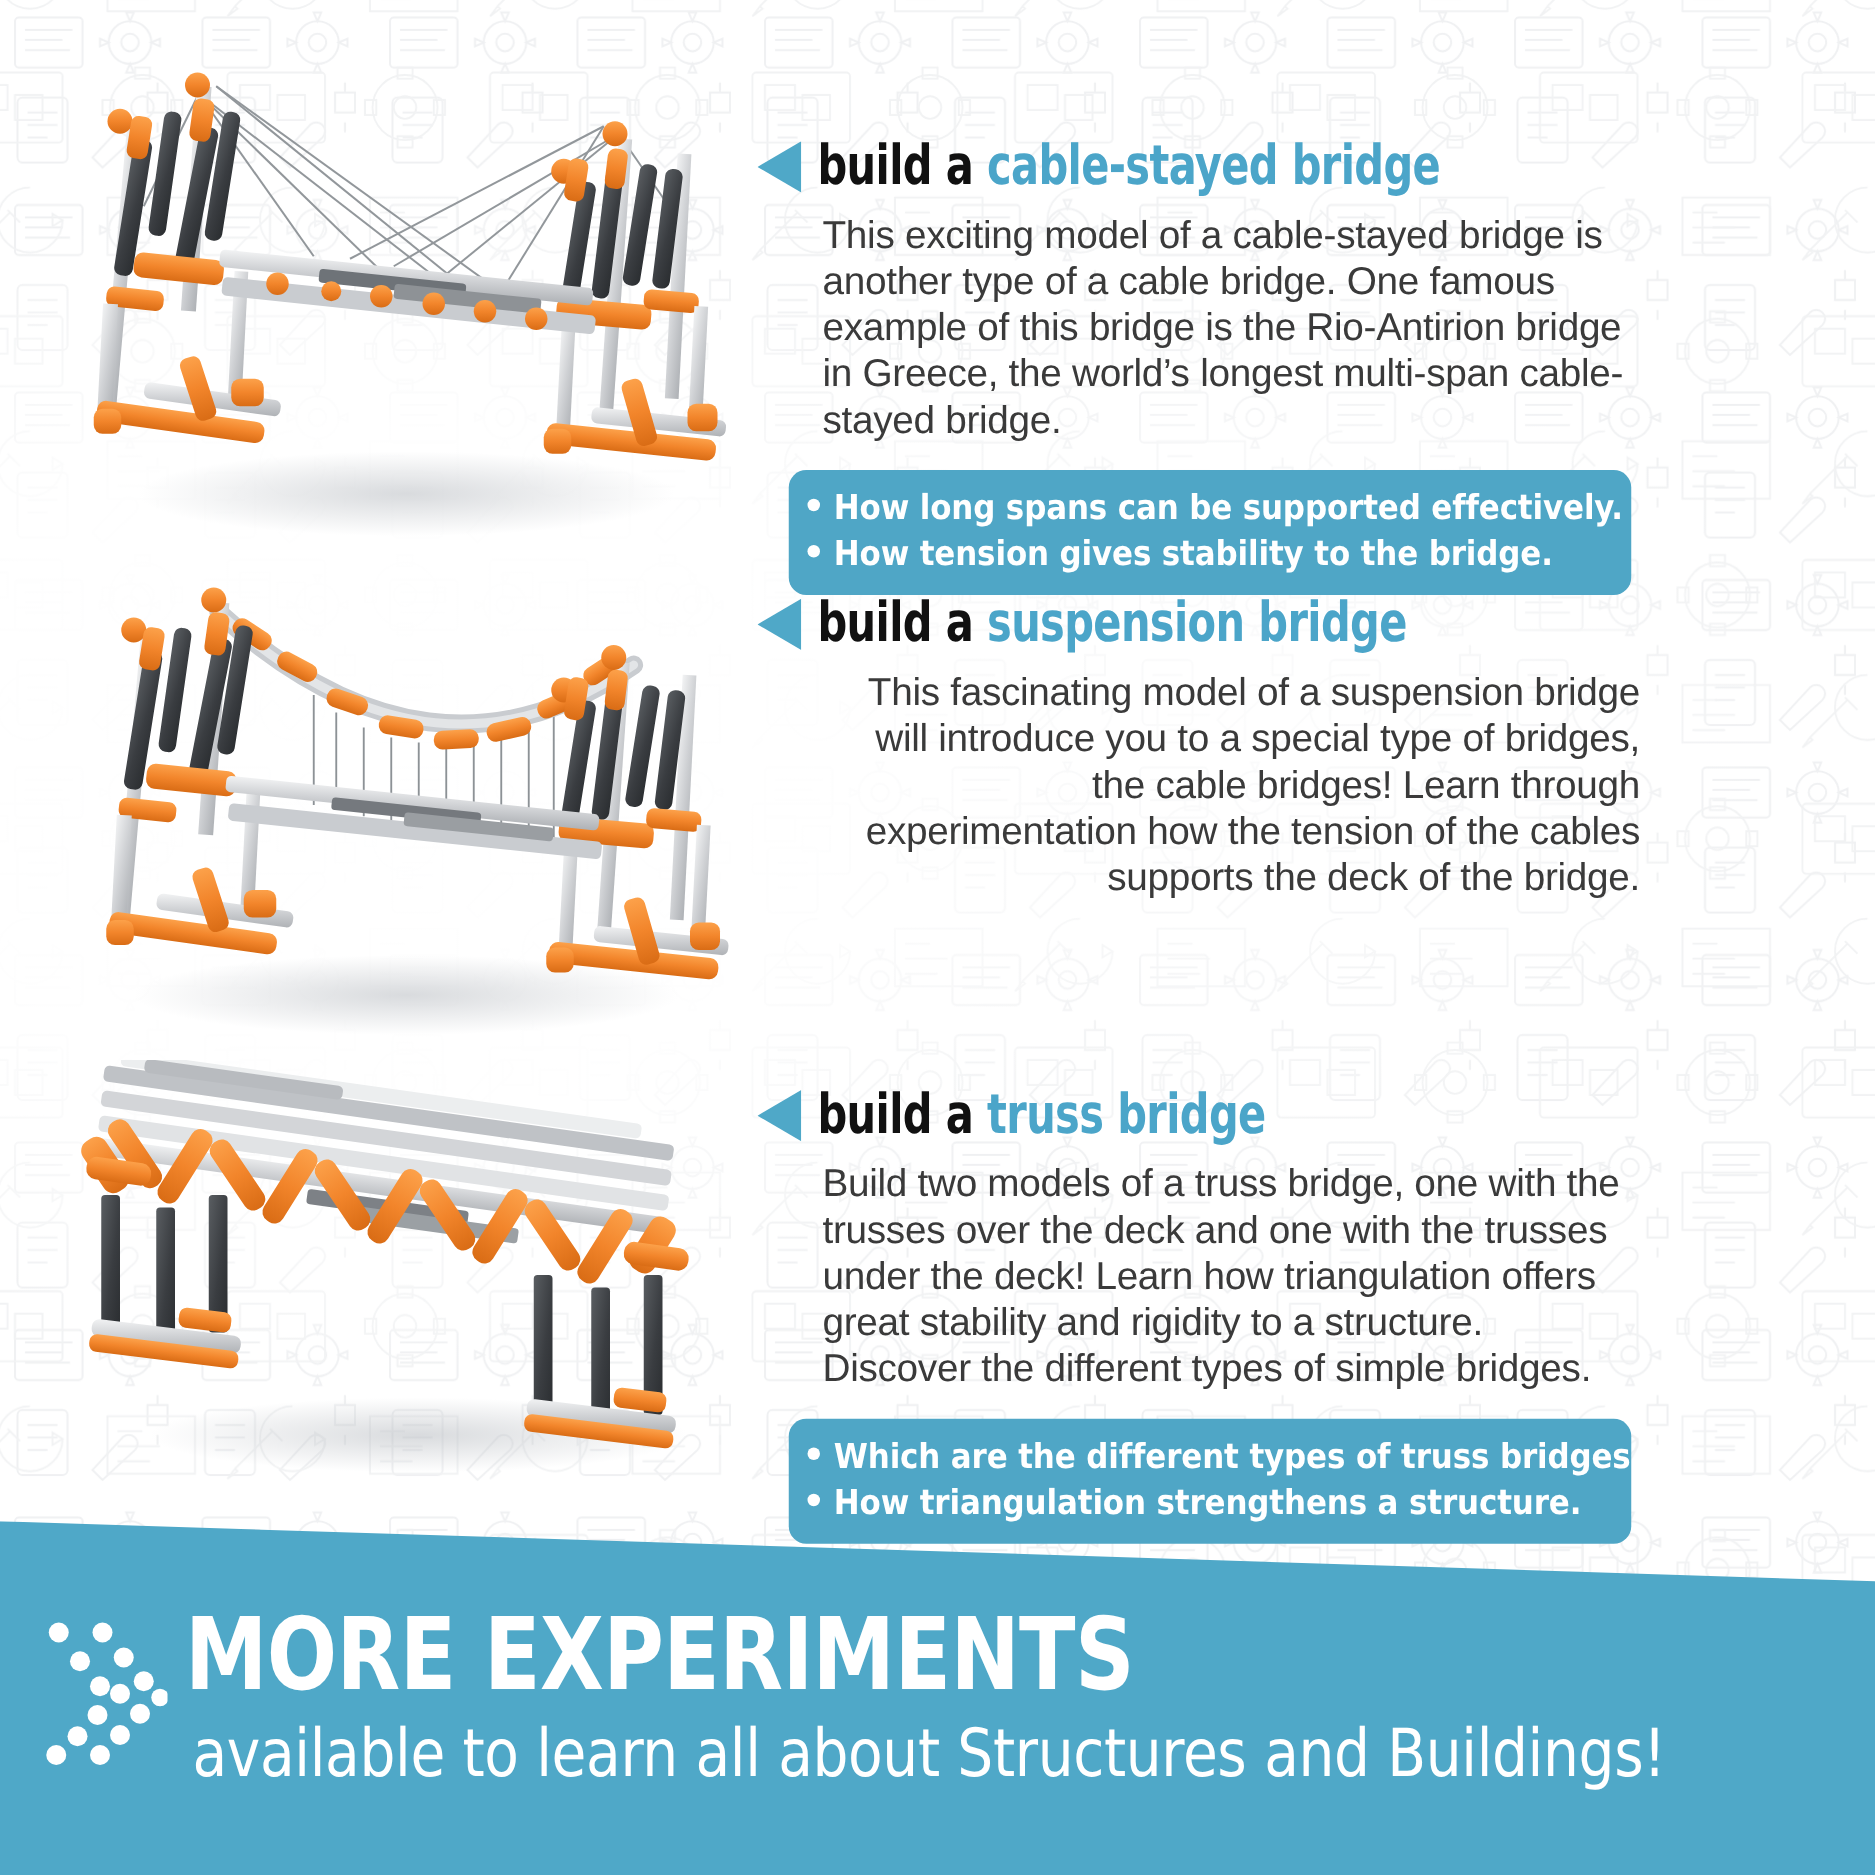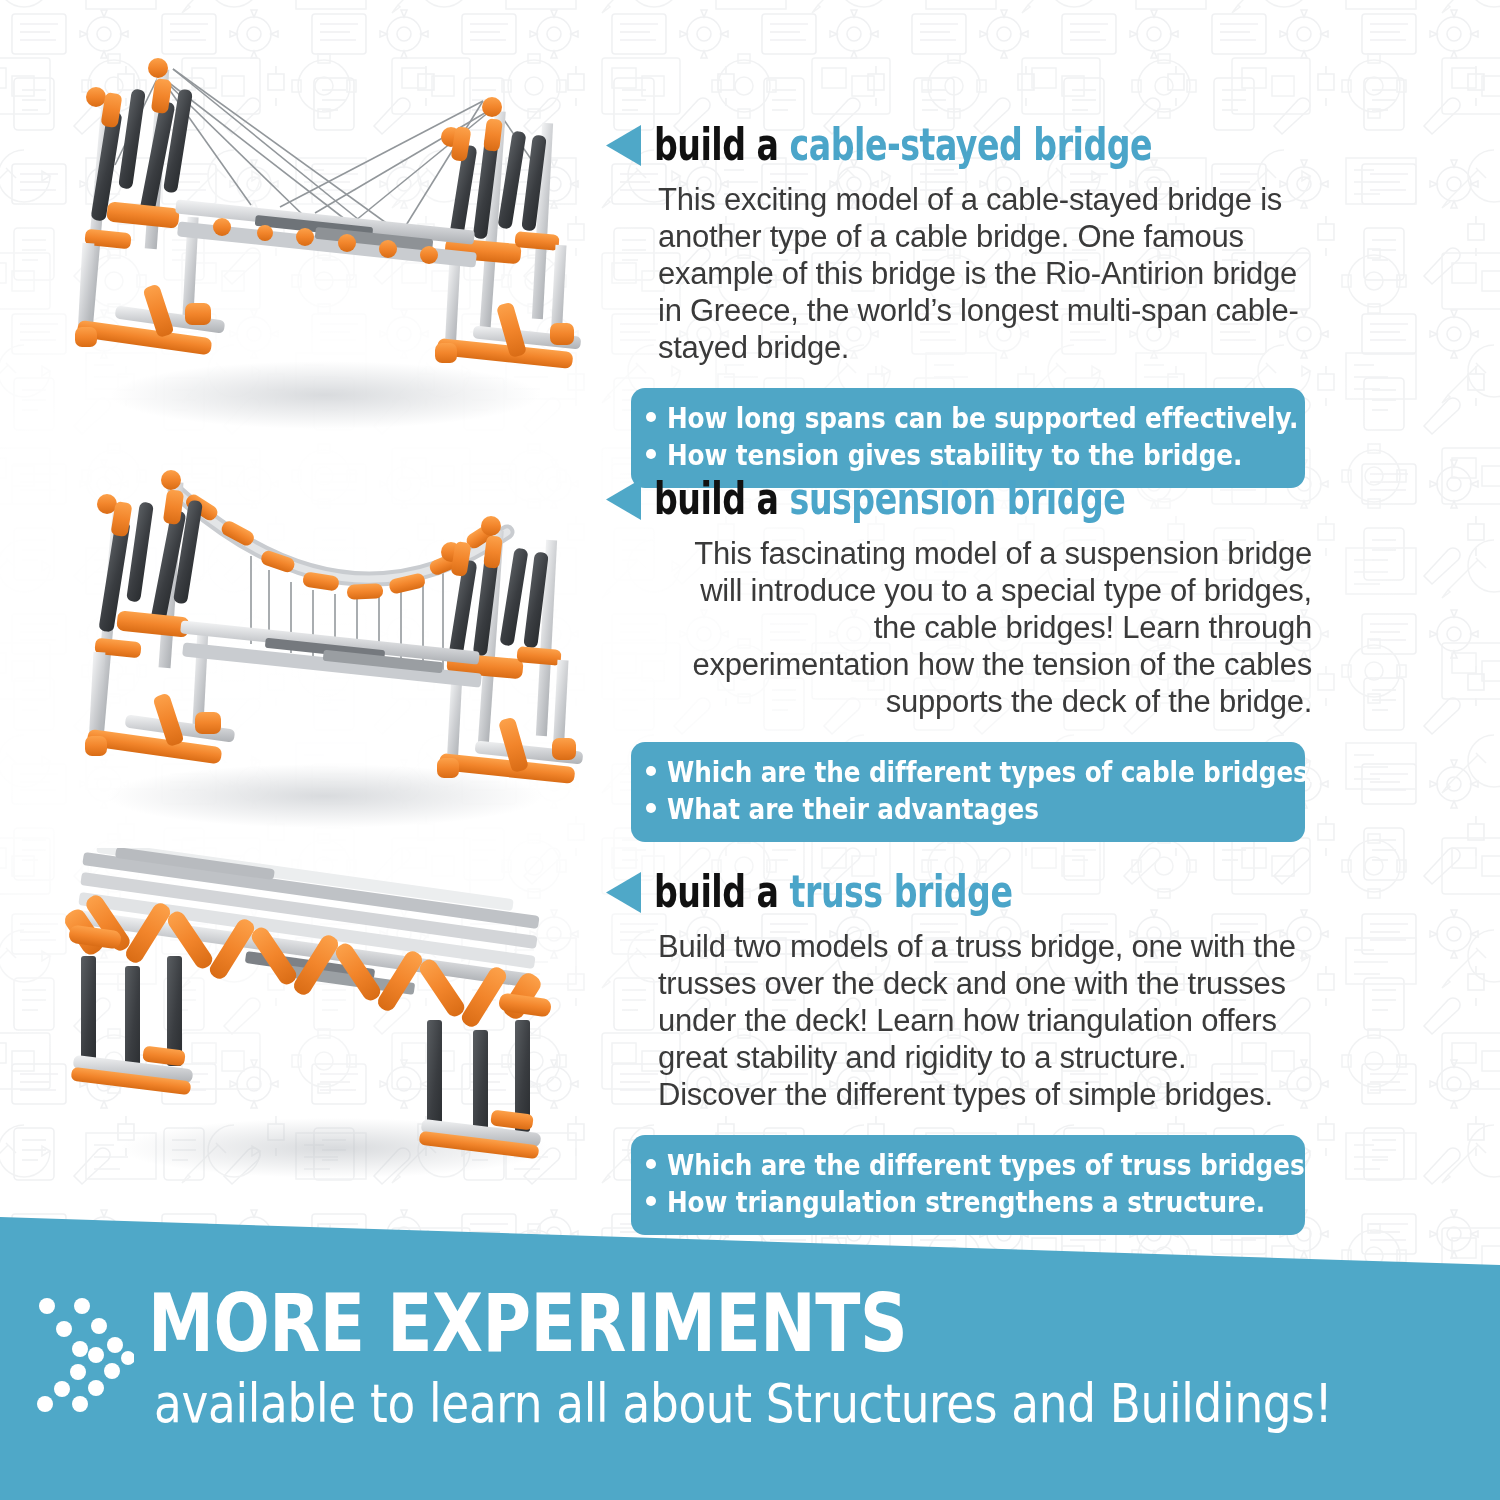--- a/index.html
+++ b/index.html
@@ -41,21 +41,21 @@
     position: absolute;
     left: 55px;
   }
   #model-cable   { top: 45px;  width: 540px; height: 400px; }
   #model-susp    { top: 448px; width: 540px; height: 400px; }
   #model-truss   { top: 848px; width: 540px; height: 350px; }
   .model svg { display: block; width: 100%; height: 100%; }
 
   
   .section { position: absolute; left: 606px; width: 706px; }
-  #section-0 { top: 120px; }
+  #section-0 { top: 108px; }
   #section-1 { top: 474px; text-align: right; }
   #section-2 { top: 848px; margin-top: 19px; }
 
   .heading-row {
     display: flex;
     align-items: center;
     gap: 13px;
     height: 50px;
   }
   .tri-marker {
@@ -469,30 +469,20 @@
   </div>
 
   <div class="section" id="section-1">
     <div class="heading-row">
       <svg class="tri-marker" viewBox="0 0 35 41" aria-hidden="true">
         <polygon points="0,20.5 35,0 35,41" fill="#4FA8C8"></polygon>
       </svg>
       <div class="heading-text"><span class="h-dark">build a </span><span class="h-blue">suspension bridge</span></div>
     </div>
     <p class="body-copy">This fascinating model of a suspension bridge will introduce you to a special type of bridges, the cable bridges! Learn through experimentation how the tension of the cables supports the deck of the bridge.</p>
-    <div class="callout">
-      <div class="callout-item">
-        <span class="bullet-dot"></span>
-        <span>Which are the different types of cable bridges.</span>
-      </div>
-      <div class="callout-item">
-        <span class="bullet-dot"></span>
-        <span>What are their advantages</span>
-      </div>
-    </div>
   </div>
 
   <div class="section" id="section-2">
     <div class="heading-row">
       <svg class="tri-marker" viewBox="0 0 35 41" aria-hidden="true">
         <polygon points="0,20.5 35,0 35,41" fill="#4FA8C8"></polygon>
       </svg>
       <div class="heading-text"><span class="h-dark">build a </span><span class="h-blue">truss bridge</span></div>
     </div>
     <p class="body-copy">Build two models of a truss bridge, one with the trusses over the deck and one with the trusses under the deck! Learn how triangulation offers great stability and rigidity to a structure. Discover the different types of simple bridges.</p>

